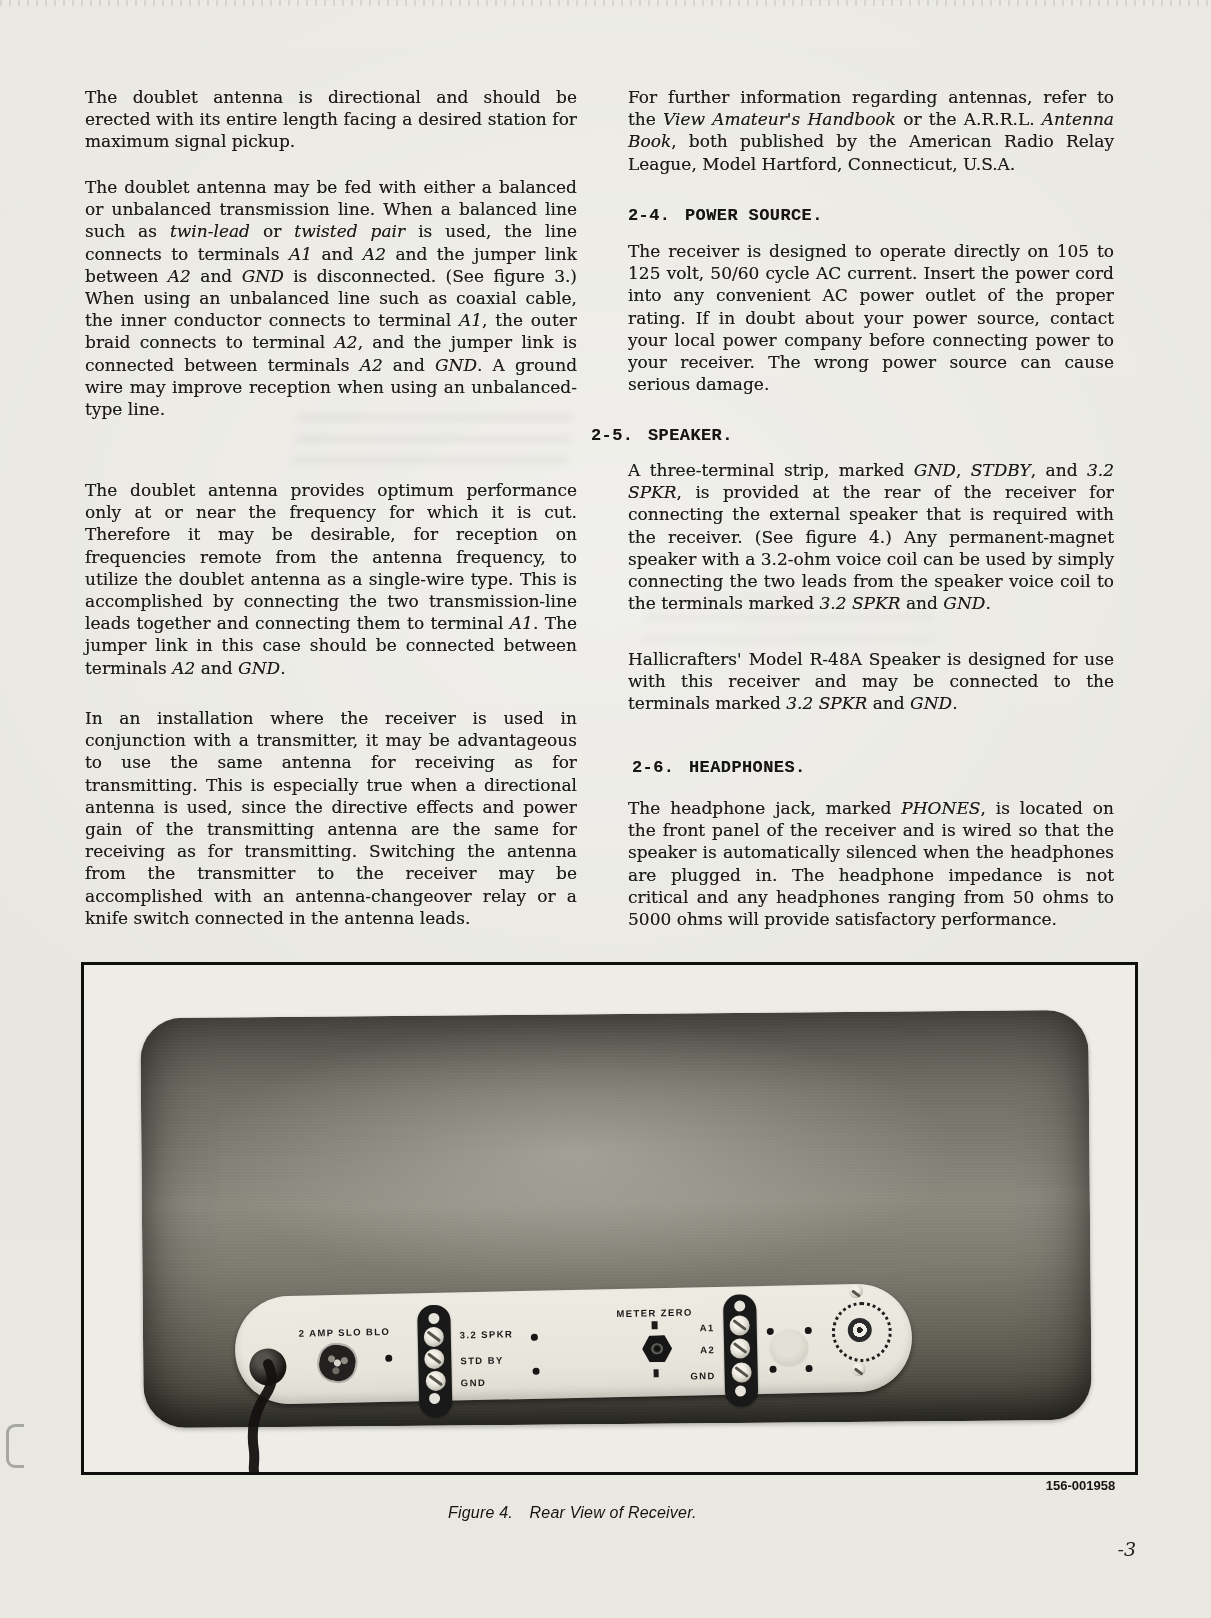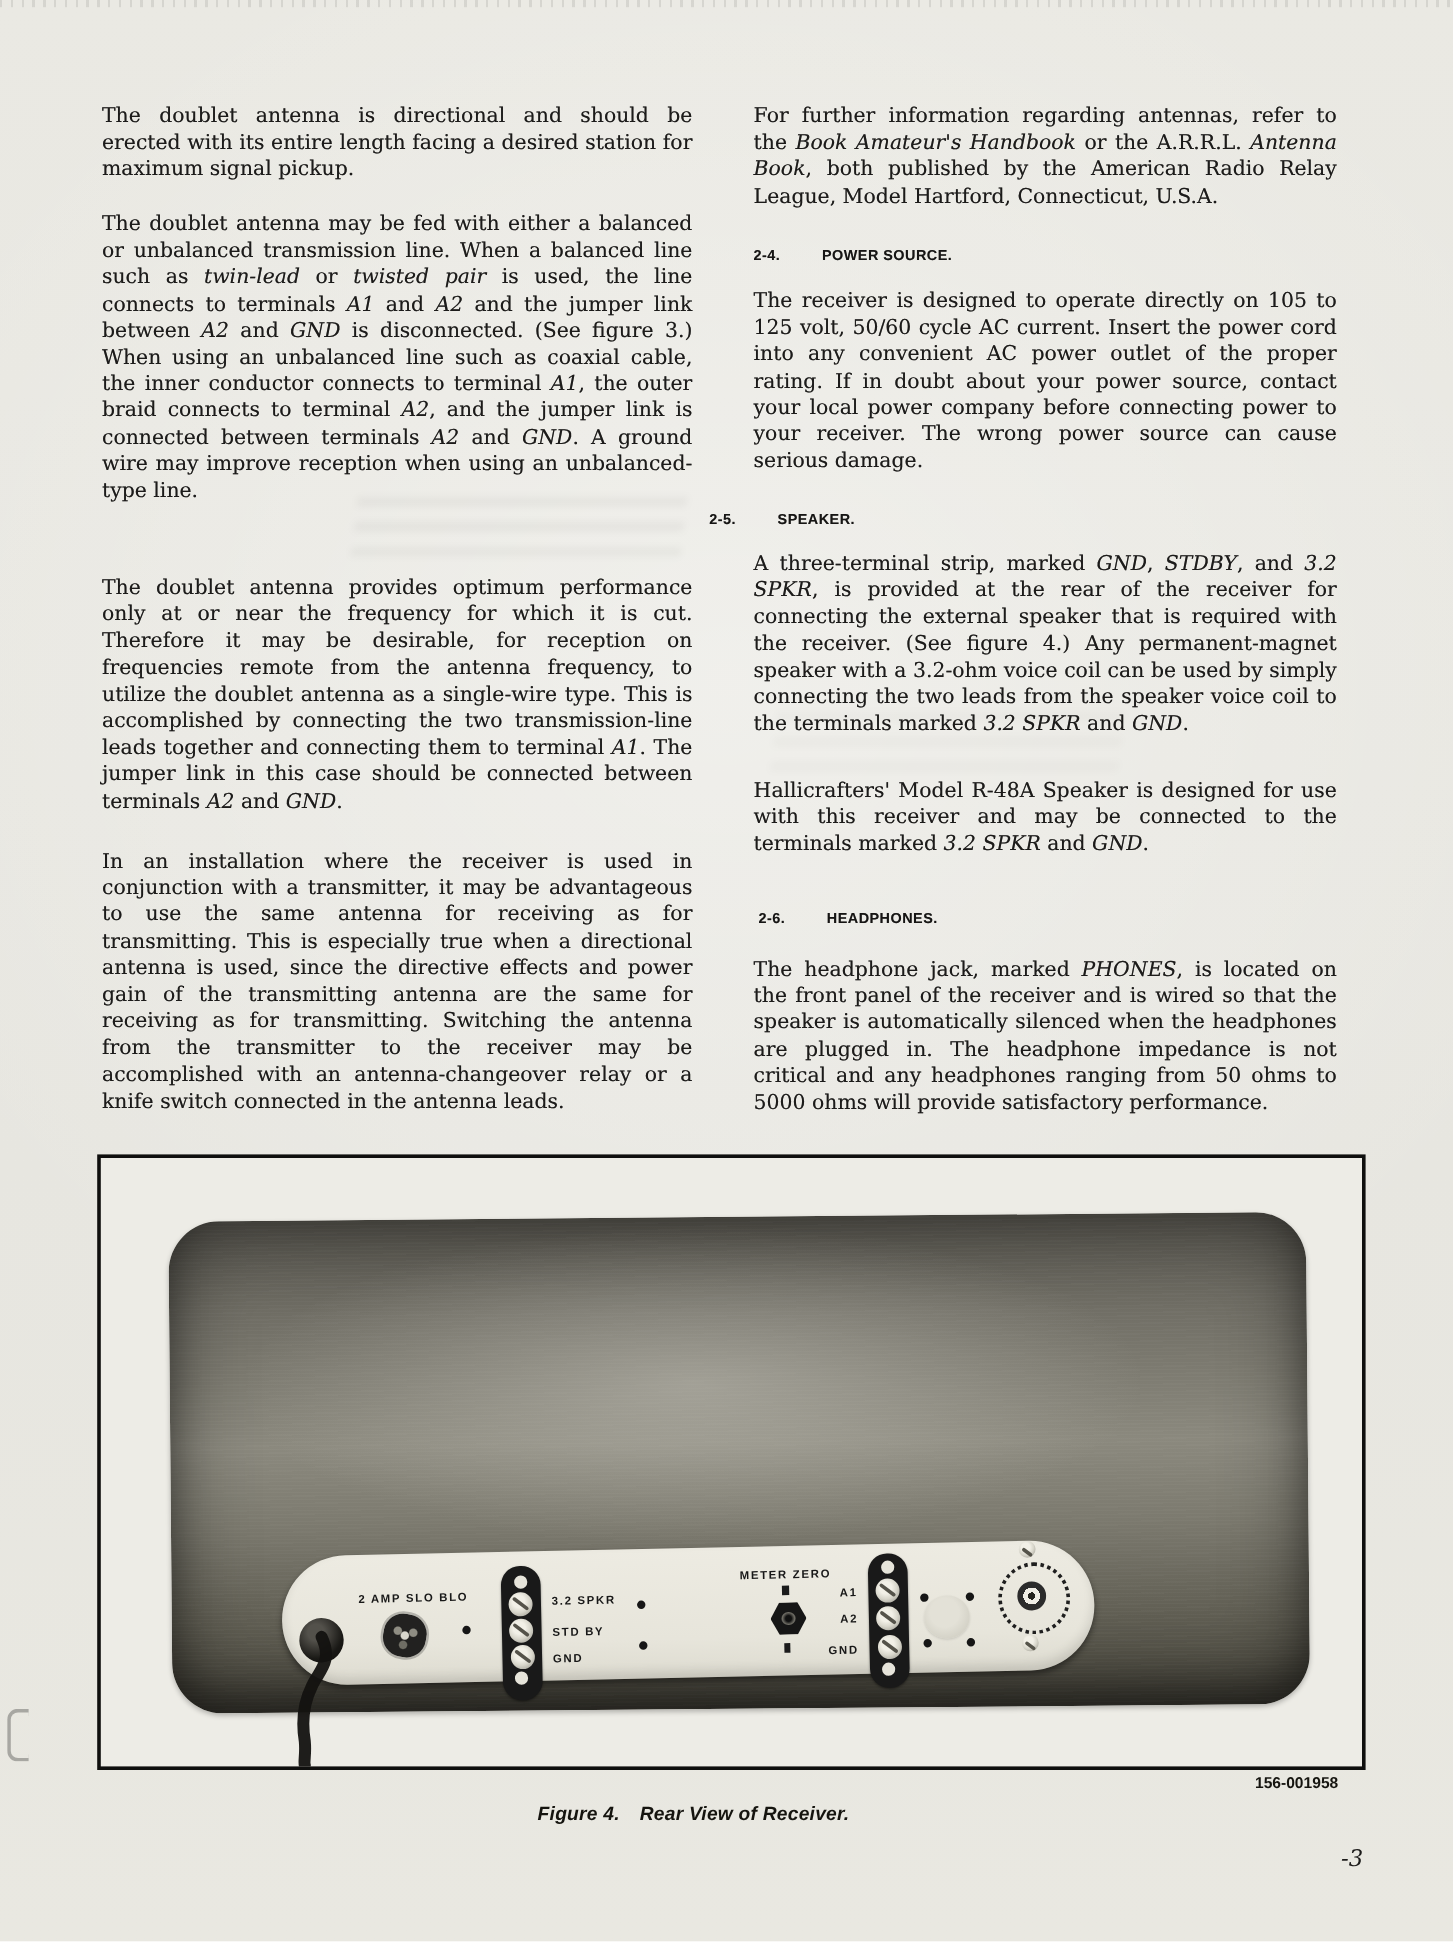--- a/index.html
+++ b/index.html
@@ -10,22 +10,22 @@
       linear-gradient(180deg, var(--paper,#eae9e3) 0%, #e7e6e0 60%, #e9e8e1 100%);
     font-family:"DejaVu Serif", serif; color:var(--ink,#1c1b1a);
   }
   .para {
     position:absolute; font-size:17px; line-height:22.2px;
     text-align:justify; color:var(--ink,#1c1b1a);
     text-shadow:0 0 0.5px rgba(28,27,26,0.55);
   }
   .para .it { font-style:italic; }
   .heading {
-    position:absolute; font-family:Liberation Sans, sans-serif;
-    font-weight:700; font-size:12px; letter-spacing:0.4px; color:#161514;
+    position:absolute; font-family:Liberation Mono, monospace;
+    font-weight:700; font-size:17px; letter-spacing:0.4px; color:#161514;
     text-shadow:0 0 0.4px rgba(0,0,0,0.4);
   }
   .heading .hnum { display:inline-block; width:57px; }
   
   .figbox {
     position:absolute; left:81px; top:962px; width:1057px; height:513px;
     box-sizing:border-box; border:3px solid #0f0f0e; background:#edece6;
   }
   .cabinet {
     position:absolute; left:58px; top:49px; width:948px; height:410px;
@@ -64,21 +64,21 @@
     clip-path:polygon(25% 0, 75% 0, 100% 50%, 75% 100%, 25% 100%, 0 50%); }
   .hexnut::after { content:""; position:absolute; left:9px; top:8px; width:12px; height:11px; border-radius:50%;
     background:radial-gradient(circle, #111 0 30%, #6e6c64 62%, #2a2a2a 100%); }
   .tick { position:absolute; background:#1b1b1b; }
   .socketring { position:absolute; width:54px; height:54px; border:3px dotted #1f1f1f; border-radius:50%; }
   .sockethole { position:absolute; width:24px; height:24px; border-radius:50%;
     background:radial-gradient(circle, #24241f 0 3px, #efede5 3px 7px, #2b2b2b 7px 12px); }
   .blankplug { position:absolute; width:38px; height:36px; border-radius:50%;
     background:radial-gradient(circle at 45% 40%, #e3e1d7 0 40%, #d3d1c6 75%, #c2c0b4 100%);
     box-shadow:0 1px 2px rgba(0,0,0,0.12); }
-  .caption { position:absolute; font-family:"Liberation Sans", sans-serif; font-style:italic; font-weight:700;
+  .caption { position:absolute; font-family:"Liberation Sans", sans-serif; font-style:italic; font-weight:400;
     font-size:16px; color:#15140f; letter-spacing:0.2px; }
   .photoid { position:absolute; font:600 13px "Liberation Sans", sans-serif; color:#15140f; text-align:center; }
   .pagenum { position:absolute; font-style:italic; font-size:19px; font-family:"DejaVu Serif", serif; text-align:right; }
   .ghost { position:absolute; pointer-events:none;
     background:repeating-linear-gradient(0deg, rgba(110,110,105,0.5) 0 8px, transparent 8px 21px);
     filter:blur(3px); transform:skewX(-7deg); }
   .artifact { position:absolute; left:6px; top:1424px; width:15px; height:38px;
     border:3px solid rgba(90,90,88,0.45); border-right:none; border-radius:9px 0 0 9px; }
   .speck { position:absolute; left:0; top:0; right:0; height:6px;
     background:repeating-linear-gradient(90deg, rgba(120,120,115,0.18) 0 2px, transparent 2px 9px); }
@@ -90,21 +90,21 @@
   <div class="speck"></div>
 
   <div class="para" style="left:85px; top:86px;  width:492px;"><span>The doublet antenna is directional and should be erected with its entire length facing a desired station for maximum signal pickup.</span></div>
   <div class="para" style="left:85px; top:176px; width:492px;"><span>The doublet antenna may be fed with either a balanced or unbalanced transmission line. When a balanced line such as </span><span class="it">twin-lead</span><span> or </span><span class="it">twisted pair</span><span> is used, the line connects to terminals </span><span class="it">A1</span><span> and </span><span class="it">A2</span><span> and the jumper link between </span><span class="it">A2</span><span> and </span><span class="it">GND</span><span> is disconnected. (See figure 3.) When using an unbalanced line such as coaxial cable, the inner conductor connects to terminal </span><span class="it">A1</span><span>, the outer braid connects to terminal </span><span class="it">A2</span><span>, and the jumper link is connected between terminals </span><span class="it">A2</span><span> and </span><span class="it">GND</span><span>. A ground wire may improve reception when using an unbalanced-type line.</span></div>
   <div class="para" style="left:85px; top:479px; width:492px;"><span>The doublet antenna provides optimum performance only at or near the frequency for which it is cut. Therefore it may be desirable, for reception on frequencies remote from the antenna frequency, to utilize the doublet antenna as a single-wire type. This is accomplished by connecting the two transmission-line leads together and connecting them to terminal </span><span class="it">A1</span><span>. The jumper link in this case should be connected between terminals </span><span class="it">A2</span><span> and </span><span class="it">GND</span><span>.</span></div>
   <div class="para" style="left:85px; top:707px; width:492px;"><span>In an installation where the receiver is used in conjunction with a transmitter, it may be advantageous to use the same antenna for receiving as for transmitting. This is especially true when a directional antenna is used, since the directive effects and power gain of the transmitting antenna are the same for receiving as for transmitting. Switching the antenna from the transmitter to the receiver may be accomplished with an antenna-changeover relay or a knife switch connected in the antenna leads.</span></div>
 
   <div class="ghost" style="left:295px; top:414px; width:275px; height:50px; opacity:0.14;"></div>
   <div class="ghost" style="left:645px; top:585px; width:290px; height:58px; opacity:0.08;"></div>
 
-  <div class="para" style="left:628px; top:86px; width:486px;"><span>For further information regarding antennas, refer to the </span><span class="it">Book Amateur's Handbook</span><span> or the A.R.R.L. </span><span class="it">Antenna Book</span><span>, both published by the American Radio Relay League, Model Hartford, Connecticut, U.S.A.</span></div>
+  <div class="para" style="left:628px; top:86px; width:486px;"><span>For further information regarding antennas, refer to the </span><span class="it">View Amateur's Handbook</span><span> or the A.R.R.L. </span><span class="it">Antenna Book</span><span>, both published by the American Radio Relay League, Model Hartford, Connecticut, U.S.A.</span></div>
 
   <div class="heading" style="left:628px; top:206px;">
     <span class="hnum">2-4.</span><span>POWER SOURCE.</span>
   </div>
   <div class="para" style="left:628px; top:240px; width:486px;"><span>The receiver is designed to operate directly on 105 to 125 volt, 50/60 cycle AC current. Insert the power cord into any convenient AC power outlet of the proper rating. If in doubt about your power source, contact your local power company before connecting power to your receiver. The wrong power source can cause serious damage.</span></div>
 
   <div class="heading" style="left:591px; top:426px;">
     <span class="hnum">2-5.</span><span>SPEAKER.</span>
   </div>
   <div class="para" style="left:628px; top:459px; width:486px;"><span>A three-terminal strip, marked </span><span class="it">GND</span><span>, </span><span class="it">STDBY</span><span>, and </span><span class="it">3.2 SPKR</span><span>, is provided at the rear of the receiver for connecting the external speaker that is required with the receiver. (See figure 4.) Any permanent-magnet speaker with a 3.2-ohm voice coil can be used by simply connecting the two leads from the speaker voice coil to the terminals marked </span><span class="it">3.2 SPKR</span><span> and </span><span class="it">GND</span><span>.</span></div>

